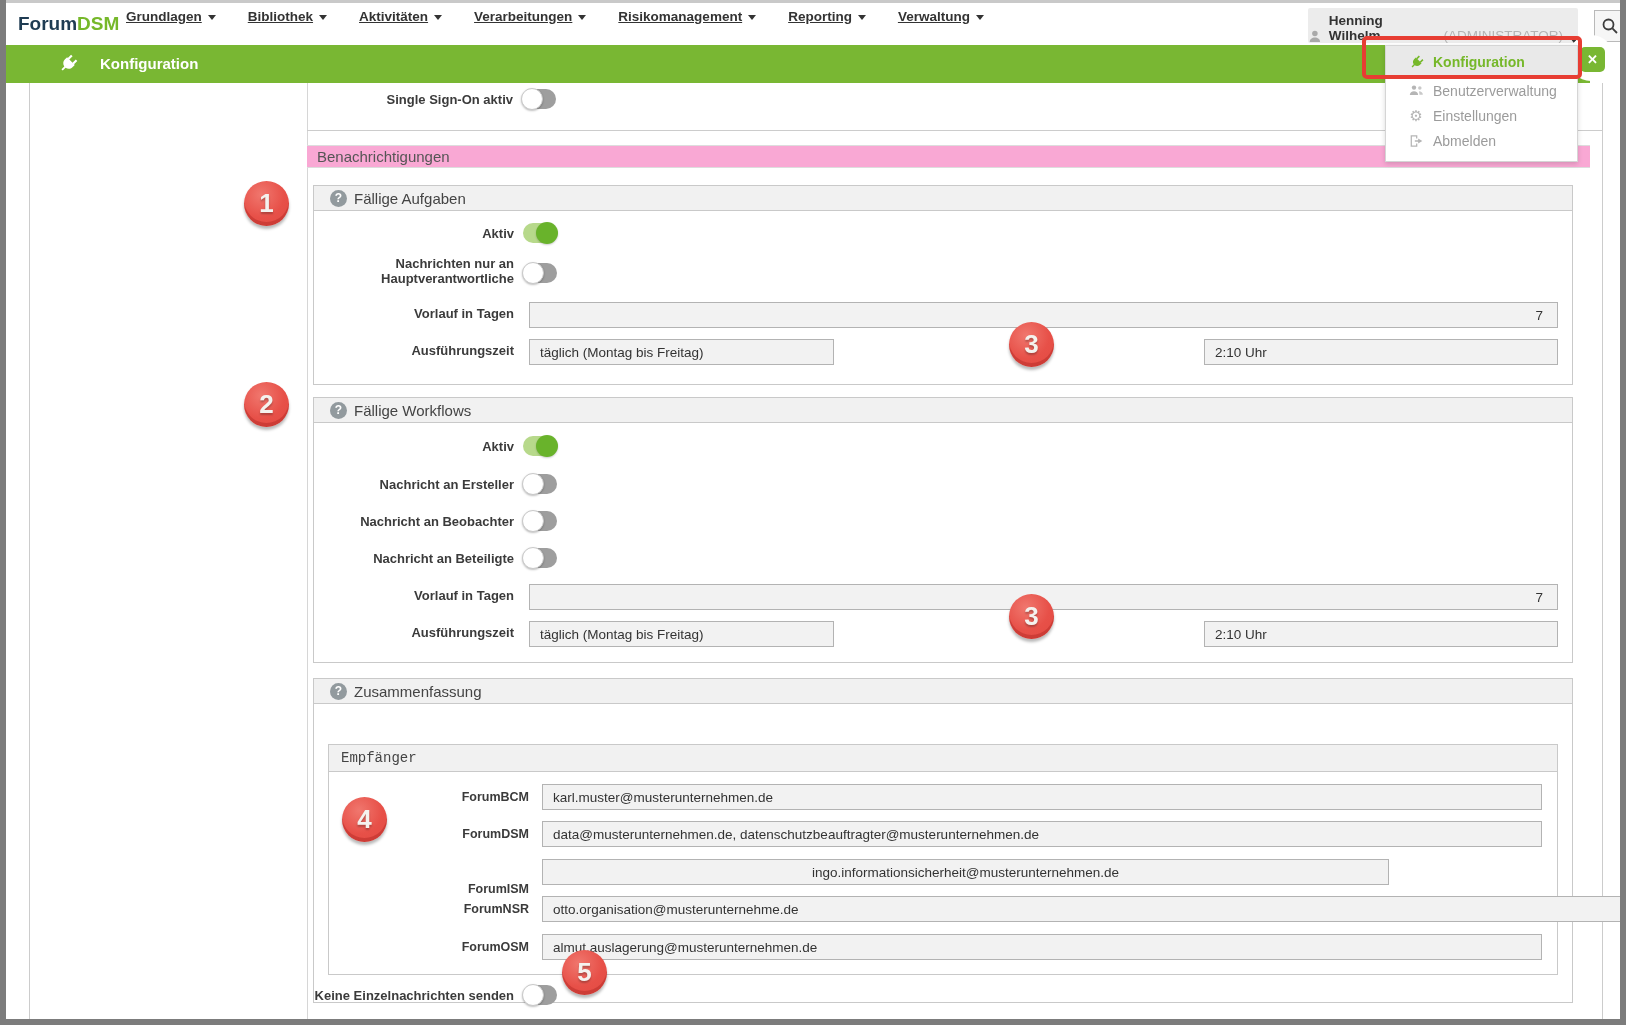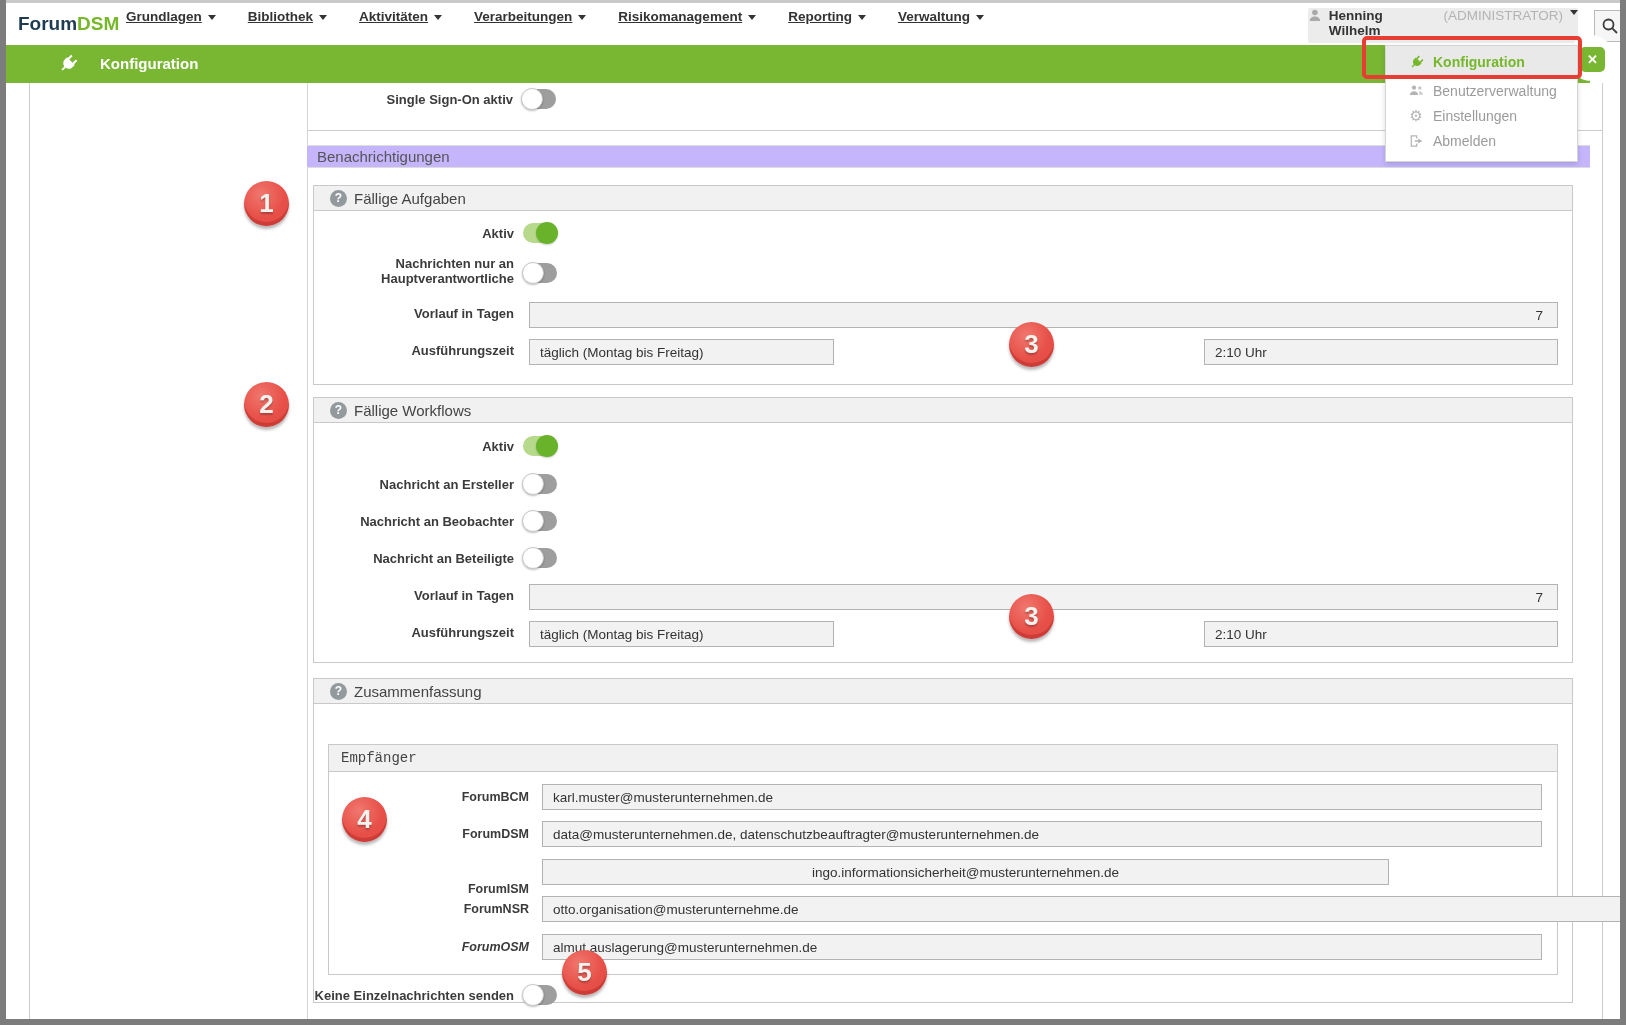--- a/index.html
+++ b/index.html
@@ -13,41 +13,41 @@
   .frame-bottom{position:absolute;left:0;bottom:0;width:1626px;height:6px;background:#7c7c7c;z-index:95;}
 
   
   .topbar{position:absolute;left:6px;top:3px;width:1614px;height:42px;background:#fff;}
   .logo{position:absolute;left:12px;top:0;height:42px;line-height:42px;font-size:19px;font-weight:bold;cursor:pointer;}
   .logo .lf{color:#1f3c53;} .logo .ld{color:#76b82a;}
   .nav{position:absolute;left:104px;top:0;height:26px;display:flex;align-items:center;text-decoration:underline;}
   .nav-item{padding:0 16px;font-size:13.5px;font-weight:600;color:#333;display:flex;align-items:center;gap:6px;cursor:pointer;white-space:nowrap;}
   .caret{width:0;height:0;border-left:4px solid transparent;border-right:4px solid transparent;border-top:5px solid #333;margin-top:2px;}
   .userbox{position:absolute;left:1302px;top:5px;width:270px;height:35px;background:#ececec;border-radius:2px;
-           display:flex;align-items:flex-start;justify-content:center;gap:7px;font-size:13.5px;cursor:pointer;}
+           display:flex;align-items:flex-end;justify-content:center;gap:7px;font-size:13.5px;cursor:pointer;}
   .userbox .uname{color:#333;font-weight:600;}
   .userbox .urole{color:#b3b3b3;}
   .searchbtn{position:absolute;left:1588px;top:7px;width:32px;height:32px;background:#f6f6f6;border:1px solid #b9b9b9;
              display:flex;align-items:center;justify-content:center;cursor:pointer;}
 
   
   .greenbar{position:absolute;left:6px;top:45px;width:1584px;height:38px;background:#79b733;z-index:5;}
   .greenbar .ptitle{position:absolute;left:94px;top:0;height:38px;line-height:38px;color:#fff;font-size:15px;font-weight:bold;}
   .greenbar .plug{position:absolute;left:52px;top:9px;}
   .close-badge-circle{position:absolute;left:1568px;top:35px;width:46px;height:46px;border-radius:50%;background:#fff;z-index:6;}
   .close-badge-square{position:absolute;left:1580px;top:47px;width:25px;height:25px;border-radius:5px;background:#79b733;
                       color:#fff;font-weight:bold;font-size:13px;display:flex;align-items:center;justify-content:center;z-index:7;cursor:pointer;}
 
   
   .page-panel{position:absolute;left:29px;top:83px;width:1574px;height:937px;border:1px solid #ccc;border-top:none;background:#fff;}
   .form-divider{position:absolute;left:307px;top:83px;width:1px;height:936px;background:#d6d6d6;}
 
   .sso-row{position:absolute;left:307px;top:83px;width:1296px;height:48px;border-bottom:1px solid #ccc;}
 
-  .legend-bar{position:absolute;left:307px;top:145px;width:1283px;height:23px;background:#c4b5fd;
+  .legend-bar{position:absolute;left:307px;top:145px;width:1283px;height:23px;background:#f9a8d4;
               border-top:1px solid #ddd;border-bottom:1px solid #ddd;font-size:15px;color:#555;line-height:22px;padding-left:10px;}
 
   .sect{position:absolute;left:313px;width:1260px;background:#fff;border:1px solid #c9c9c9;}
   .sect-h{position:relative;height:25px;background:#f1f1f1;border-bottom:1px solid #c9c9c9;}
   .sect-h .stitle{position:absolute;left:40px;top:0;height:25px;line-height:25px;font-size:15px;color:#444;}
   .sect-b{position:relative;}
 
   .help-icon{position:absolute;left:16px;top:4px;width:17px;height:17px;border-radius:50%;background:#929a9e;color:#fff;
              font-size:12px;font-weight:bold;text-align:center;line-height:17px;cursor:pointer;}
 
@@ -239,21 +239,21 @@
 
           <div class="rlabel" style="top:55px;">ForumDSM</div>
           <input class="inp" style="left: 213px; top: 49px; width: 1000px;" value="data@musterunternehmen.de, datenschutzbeauftragter@musterunternehmen.de">
 
           <div class="rlabel" style="top:110px;">ForumISM</div>
           <input class="inp" style="left: 213px; top: 87px; width: 847px; text-align: center;" value="ingo.informationsicherheit@musterunternehmen.de">
 
           <div class="rlabel" style="top:130px;">ForumNSR</div>
           <input class="inp" style="left: 213px; top: 124px; width: 1100px;" value="otto.organisation@musterunternehme.de">
 
-          <div class="rlabel" style="top:168px;font-style:italic;">ForumOSM</div>
+          <div class="rlabel" style="top:168px;">ForumOSM</div>
           <input class="inp" style="left: 213px; top: 162px; width: 1000px;" value="almut.auslagerung@musterunternehmen.de">
         </div>
       </div>
       <div class="flabel" style="left:0;top:284px;">Keine Einzelnachrichten senden</div>
       <div class="toggle off" style="left:209px;top:281px;">
           <div class="knob"></div>
         </div>
     </div>
   </div>
 

